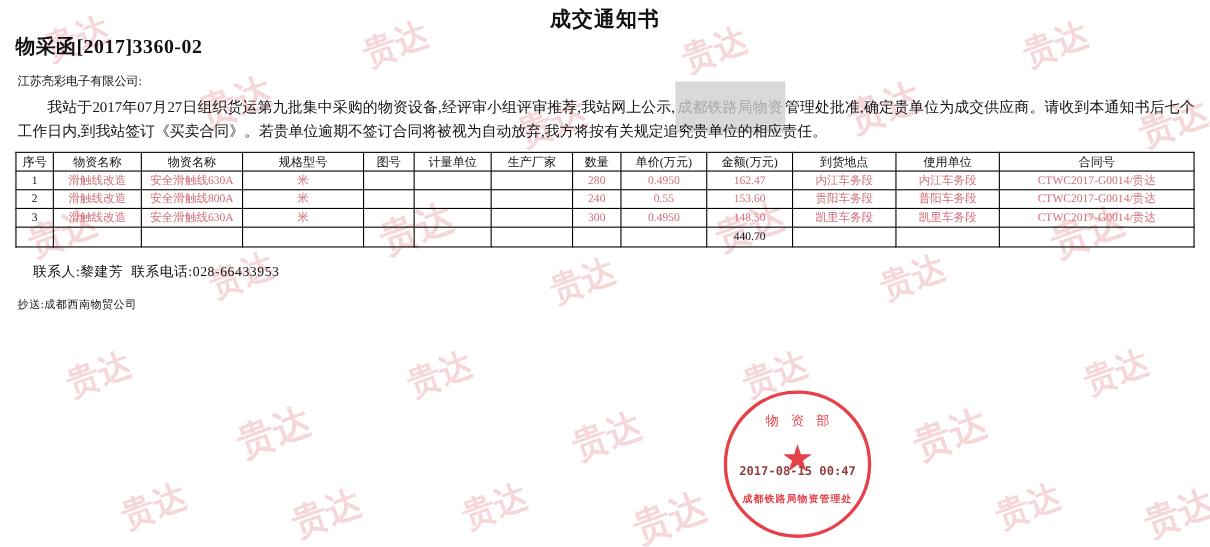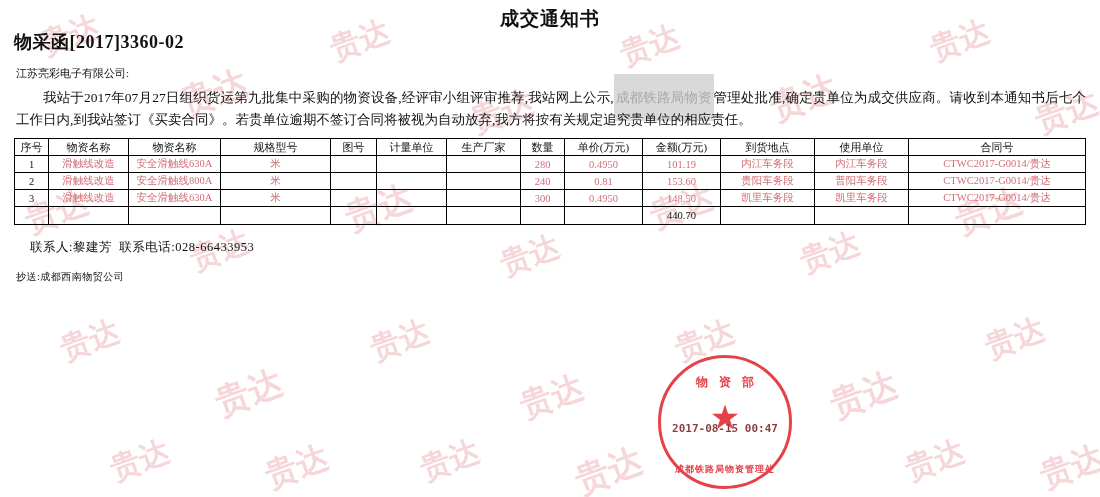--- a/index.html
+++ b/index.html
@@ -141,26 +141,26 @@
   }
   .seal-top-text {
     position: absolute;
     width: 100%;
     top: 16px;
     text-align: center;
     color: #e0202a;
     font-size: 12px;
     letter-spacing: 11px;
     text-indent: 11px;
-    font-weight: bold;
+    font-weight: normal;
   }
   .seal-bottom-text {
     position: absolute;
     width: 100%;
-    bottom: 10px;
+    bottom: 26px;
     text-align: center;
     color: #e0202a;
     font-size: 9px;
     letter-spacing: 1px;
     font-weight: bold;
   }
   .seal-date {
     position: absolute;
     width: 100%;
     top: 64px;
@@ -251,35 +251,35 @@
       <tr>
         <td class="idx">1</td>
         <td>滑触线改造</td>
         <td>安全滑触线630A</td>
         <td>米</td>
         <td></td>
         <td></td>
         <td></td>
         <td>280</td>
         <td>0.4950</td>
-        <td>101.19</td>
+        <td>162.47</td>
         <td>内江车务段</td>
         <td>内江车务段</td>
         <td>CTWC2017-G0014/贵达</td>
       </tr>
       <tr>
         <td class="idx">2</td>
         <td>滑触线改造</td>
         <td>安全滑触线800A</td>
         <td>米</td>
         <td></td>
         <td></td>
         <td></td>
         <td>240</td>
-        <td>0.81</td>
+        <td>0.55</td>
         <td>153.60</td>
         <td>贵阳车务段</td>
         <td>普阳车务段</td>
         <td>CTWC2017-G0014/贵达</td>
       </tr>
       <tr>
         <td class="idx">3</td>
         <td>滑触线改造</td>
         <td>安全滑触线630A</td>
         <td>米</td>

